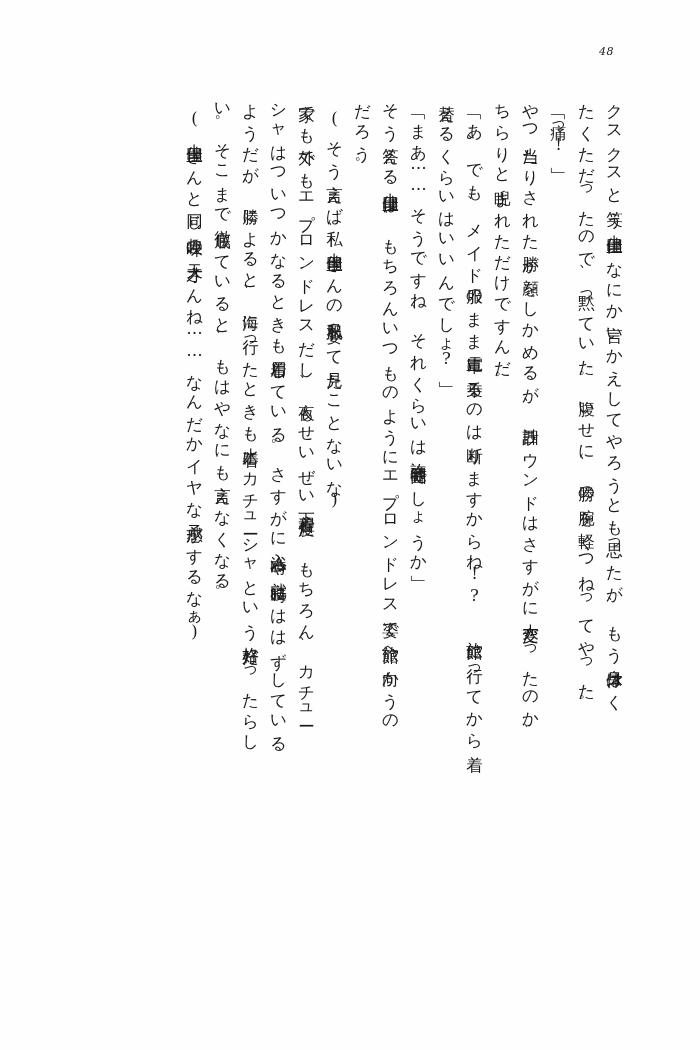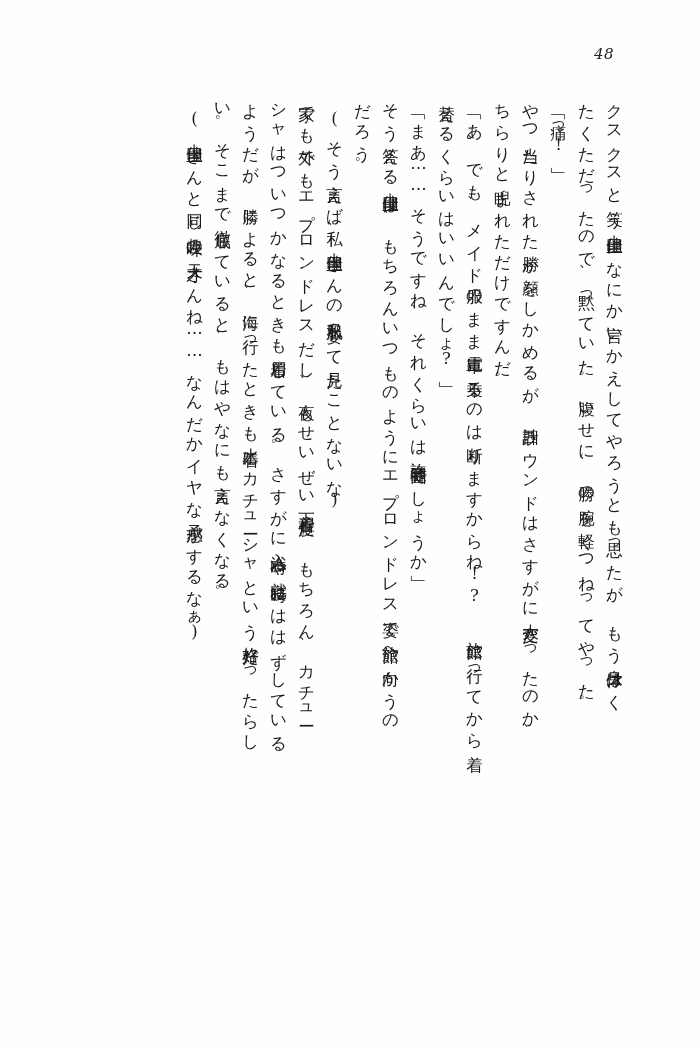--- a/index.html
+++ b/index.html
@@ -19,21 +19,21 @@
     position: absolute;
     top: 0; left: 0;
     width: 700px;
     height: 1050px;
     background: #fefefe;
   }
   .page-number {
     position: absolute;
     top: 45px;
     right: 86px;
-    font-size: 15px;
+    font-size: 11px;
     font-style: italic;
     font-family: "DejaVu Serif", "Liberation Serif", serif;
     color: #222;
     letter-spacing: 0.5px;
   }
   
   .vtext {
     position: absolute;
     top: 92px;
     right: 78px;

